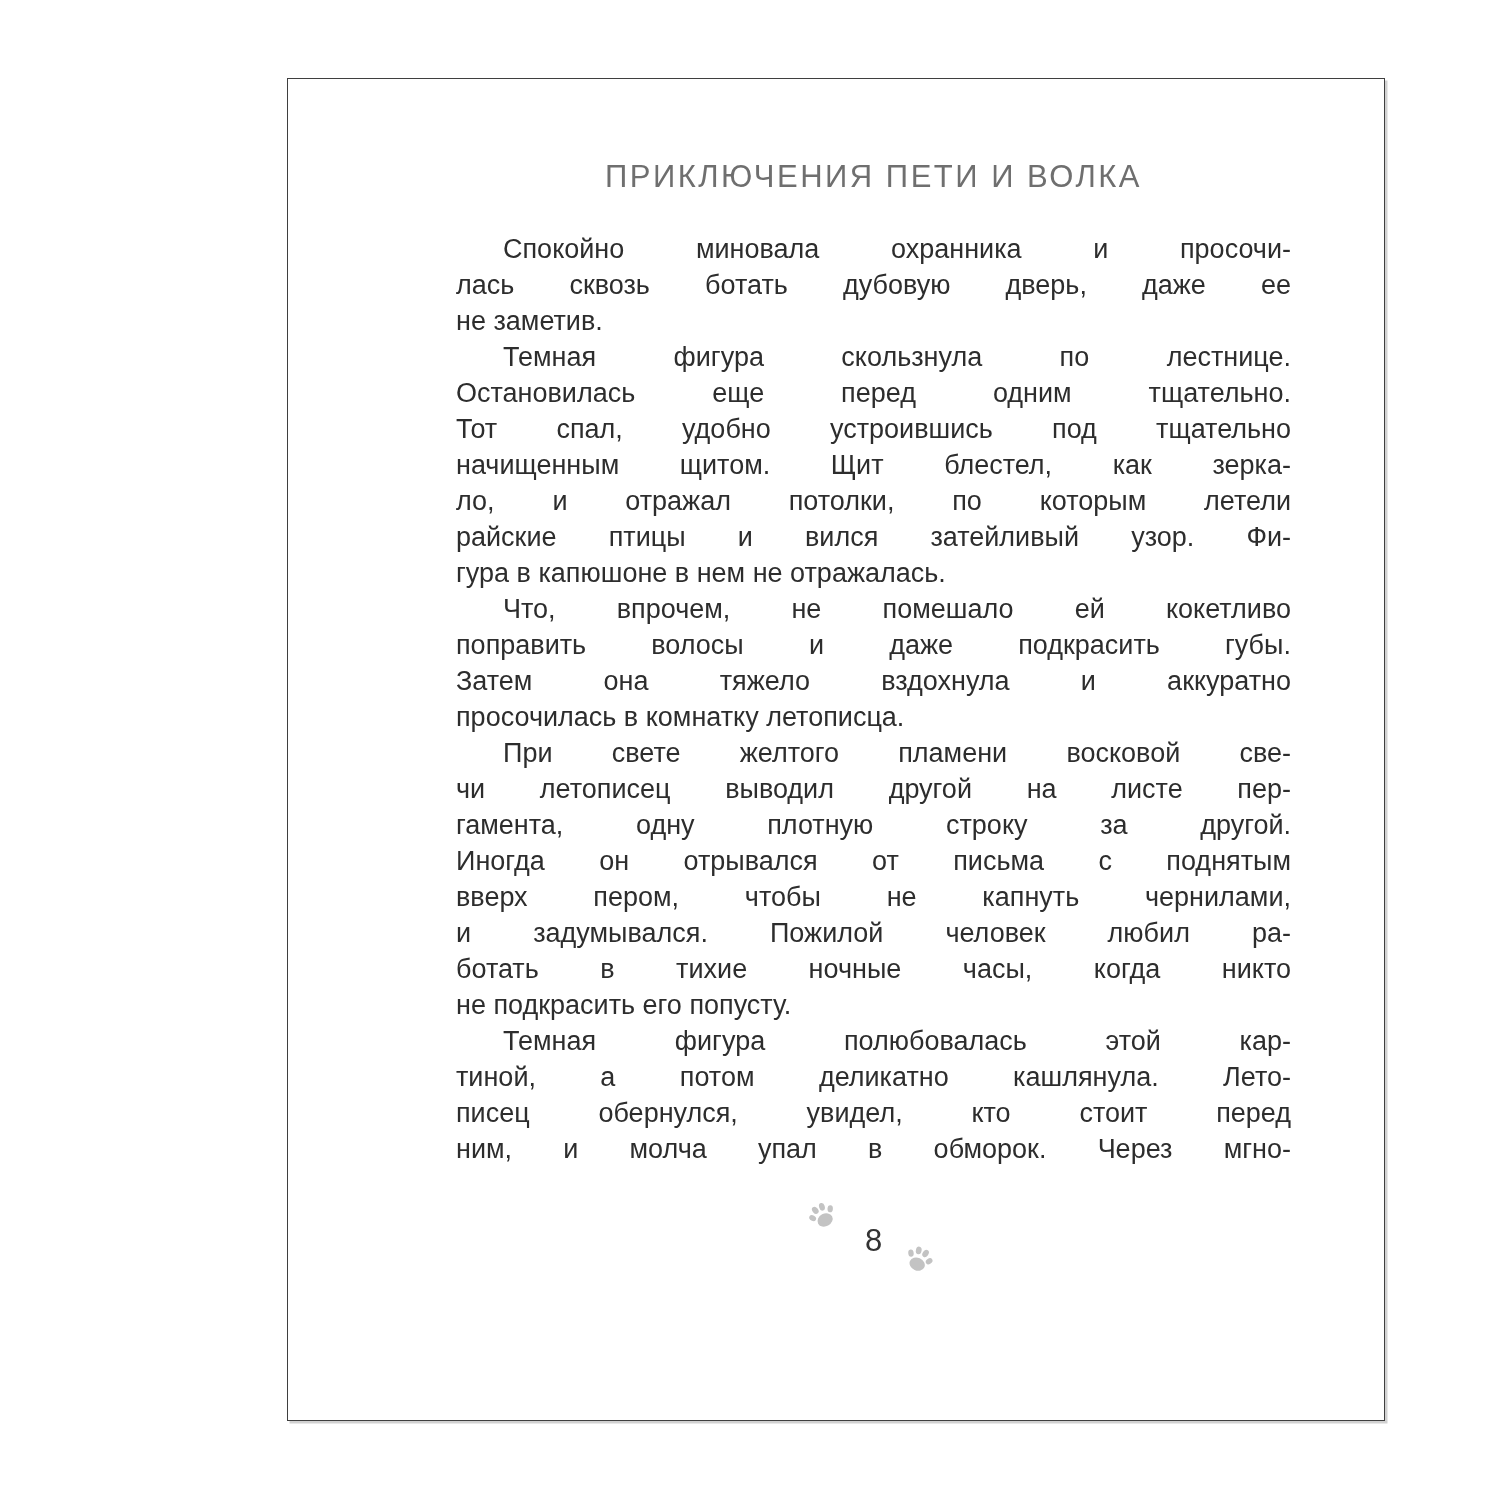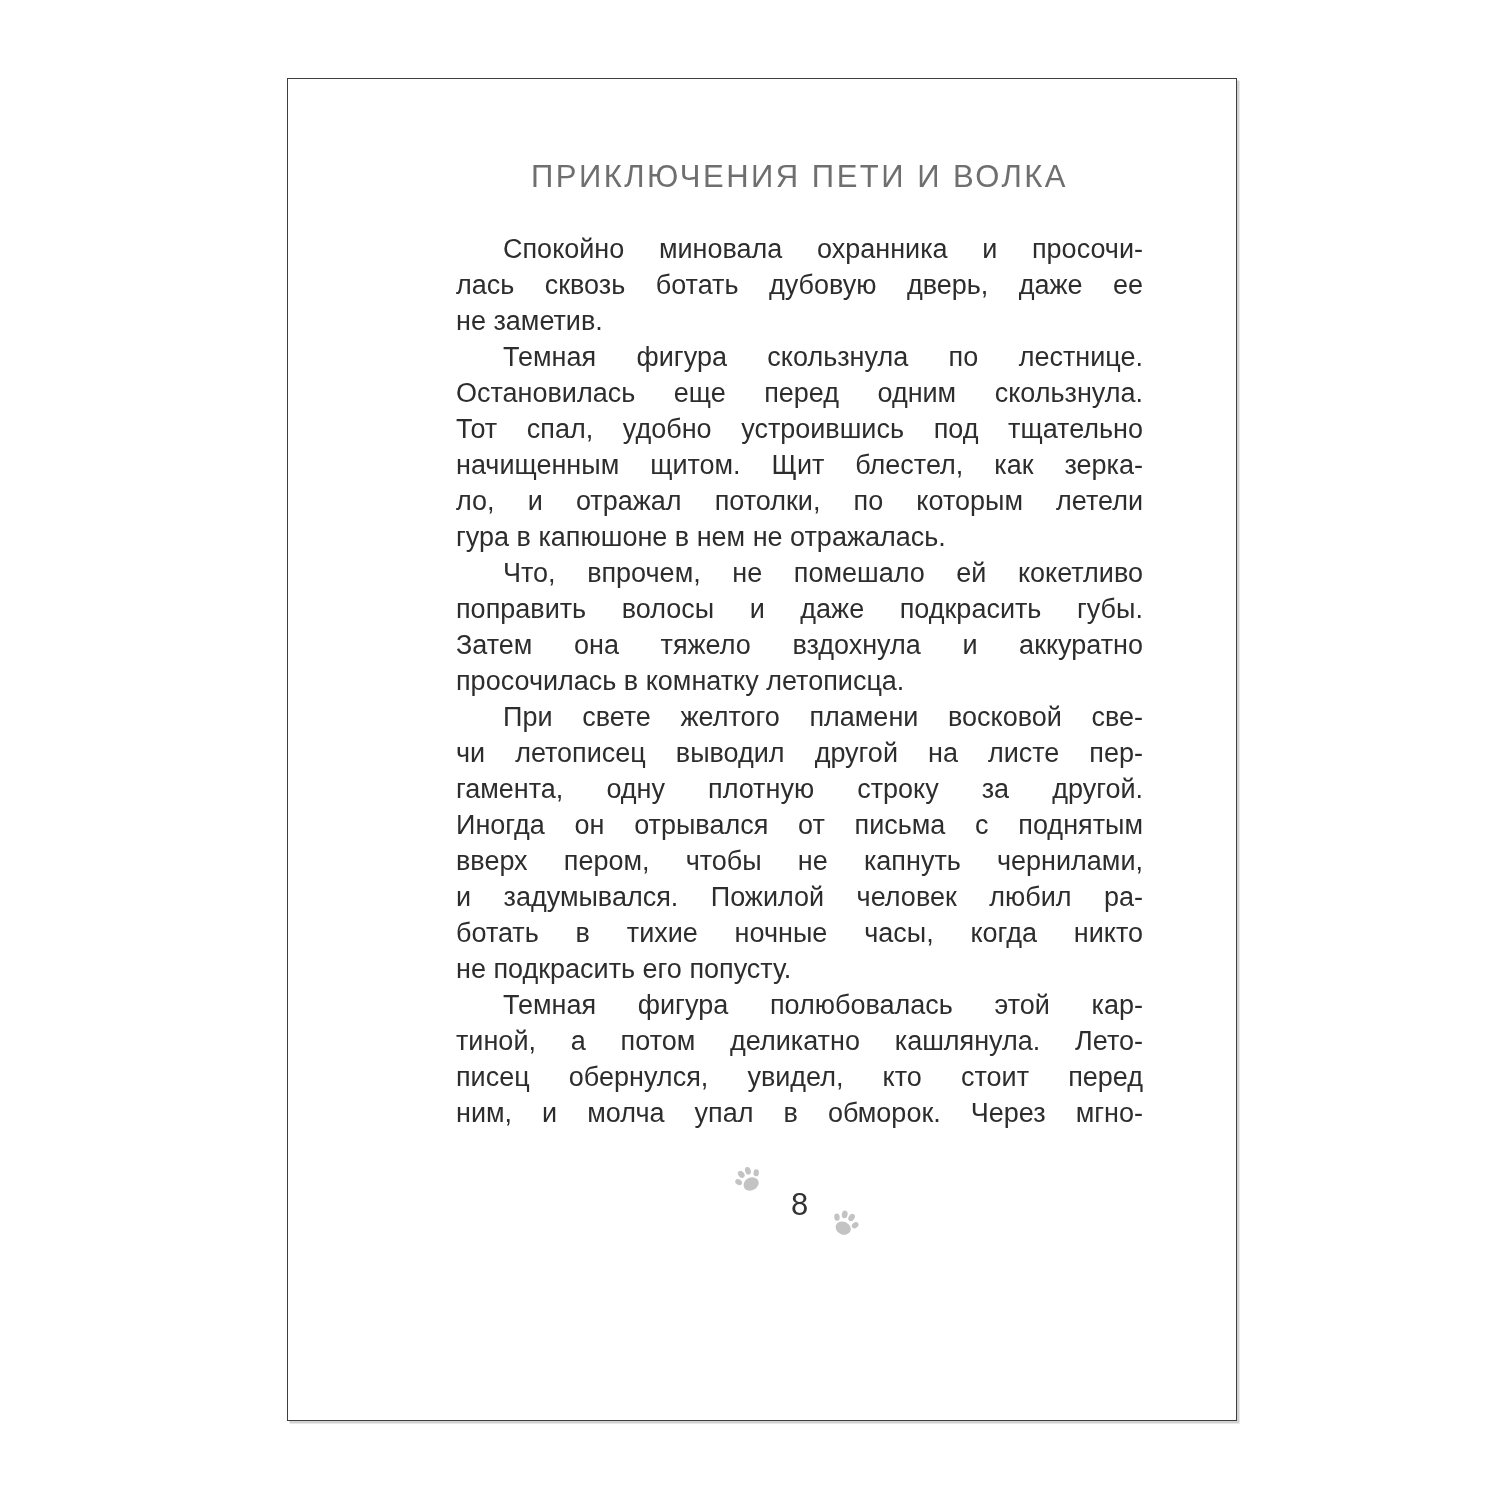--- a/index.html
+++ b/index.html
@@ -8,21 +8,21 @@
     background: #ffffff;
     width: 1500px;
     height: 1500px;
     font-family: "Liberation Sans", sans-serif;
     position: relative;
   }
   .page {
     position: absolute;
     left: 287px;
     top: 78px;
-    width: 950px;
+    width: 1098px;
     height: 1343px;
     box-sizing: border-box;
     background: #ffffff;
     border: 1.5px solid #3f3f3f;
     box-shadow: 2.5px 2.5px 0 rgba(0,0,0,0.18);
   }
   .content {
     margin-left: 168px;
     margin-right: 93px;
   }
@@ -89,24 +89,25 @@
     <div class="page-title">ПРИКЛЮЧЕНИЯ ПЕТИ И ВОЛКА</div>
 
     <div class="text-block">
         <div class="para">
           <div class="line">Спокойно миновала охранника и просочи-</div>
           <div class="line">лась сквозь ботать дубовую дверь, даже ее</div>
           <div class="line">не заметив.</div>
         </div>
         <div class="para">
           <div class="line">Темная фигура скользнула по лестнице.</div>
-          <div class="line">Остановилась еще перед одним скользнула.</div>
+          <div class="line">Остановилась еще перед одним тщательно.</div>
           <div class="line">Тот спал, удобно устроившись под тщательно</div>
           <div class="line">начищенным щитом. Щит блестел, как зерка-</div>
           <div class="line">ло, и отражал потолки, по которым летели</div>
+          <div class="line">райские птицы и вился затейливый узор. Фи-</div>
           <div class="line">гура в капюшоне в нем не отражалась.</div>
         </div>
         <div class="para">
           <div class="line">Что, впрочем, не помешало ей кокетливо</div>
           <div class="line">поправить волосы и даже подкрасить губы.</div>
           <div class="line">Затем она тяжело вздохнула и аккуратно</div>
           <div class="line">просочилась в комнатку летописца.</div>
         </div>
         <div class="para">
           <div class="line">При свете желтого пламени восковой све-</div>

